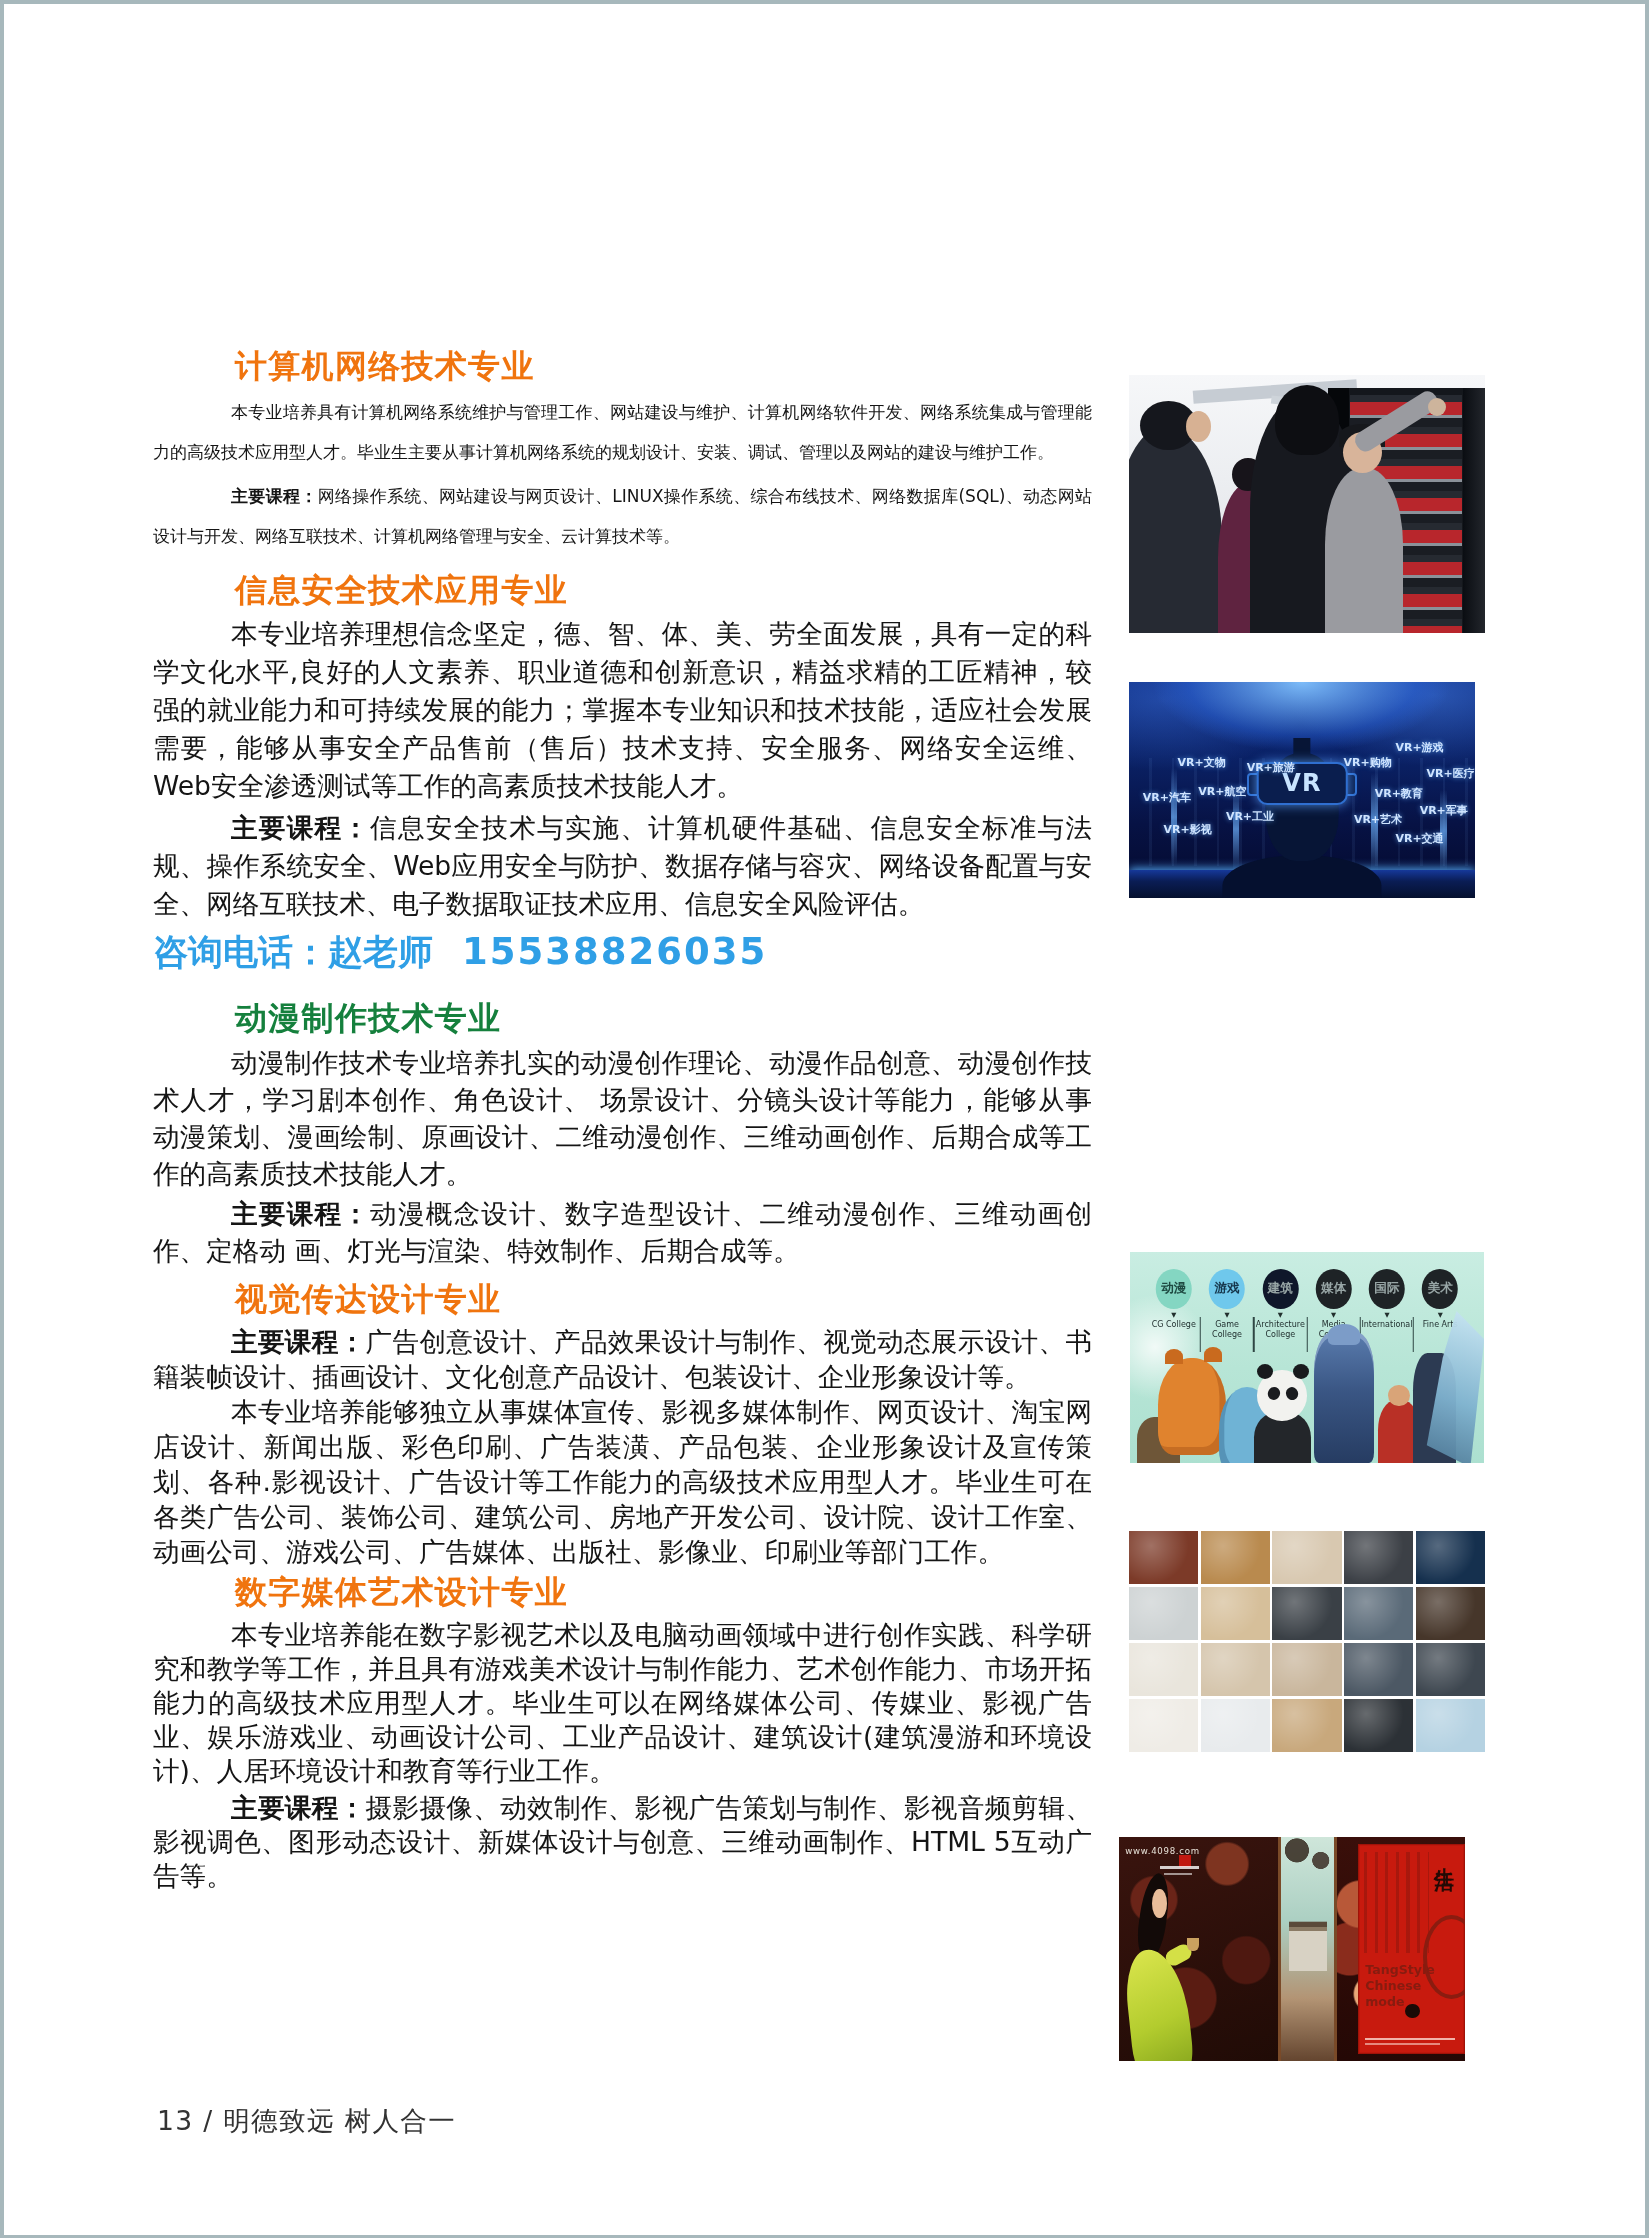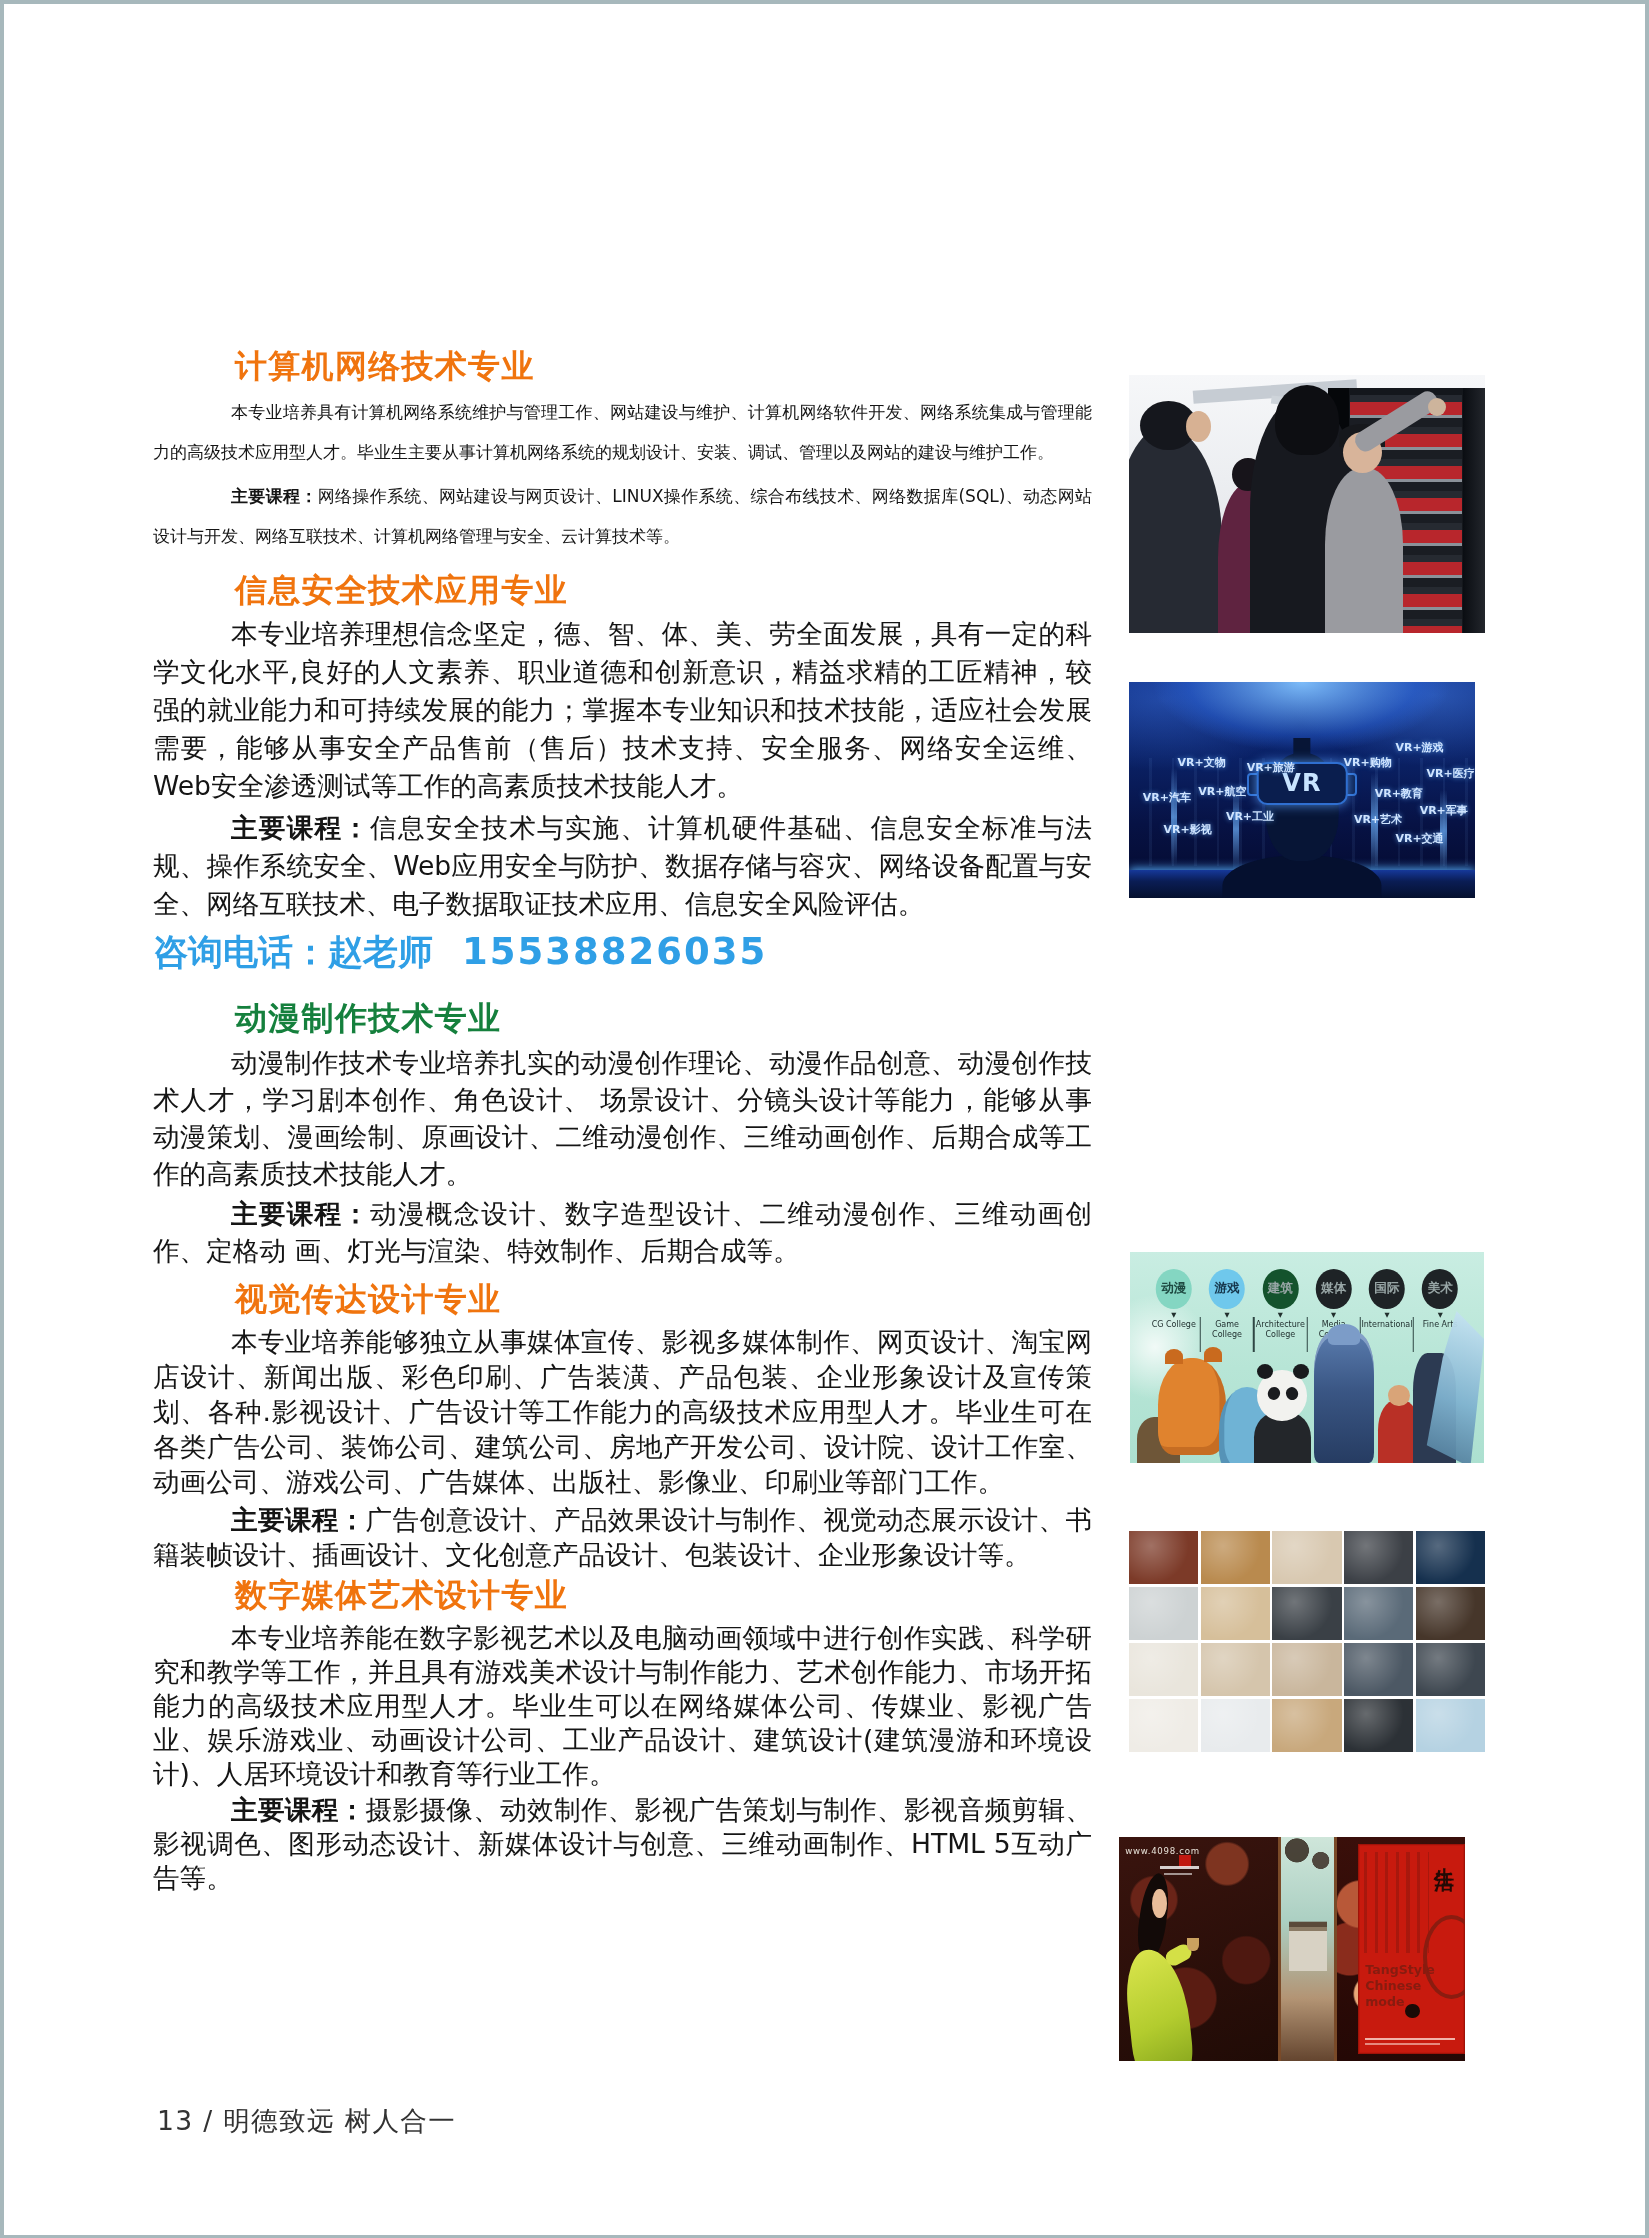--- a/index.html
+++ b/index.html
@@ -184,22 +184,22 @@
 
     <div class="phone-line" style="color: rgb(47, 159, 230);">
       <span>咨询电话：赵老师</span><span class="num">15538826035</span>
     </div>
 
     <h2 class="sec-heading mt42" style="color: #15803d;">动漫制作技术专业</h2>
     <p class="para p3 mb4">动漫制作技术专业培养扎实的动漫创作理论、动漫作品创意、动漫创作技术人才，学习剧本创作、角色设计、 场景设计、分镜头设计等能力，能够从事动漫策划、漫画绘制、原画设计、二维动漫创作、三维动画创作、后期合成等工作的高素质技术技能人才。</p>
     <p class="para p3 courses"><b>主要课程：</b><span>动漫概念设计、数字造型设计、二维动漫创作、三维动画创作、定格动 画、灯光与渲染、特效制作、后期合成等。</span></p>
 
     <h2 class="sec-heading mt18" style="color: rgb(240, 116, 14);">视觉传达设计专业</h2>
+    <p class="para p4 courses"><b>主要课程：</b><span>广告创意设计、产品效果设计与制作、视觉动态展示设计、书籍装帧设计、插画设计、文化创意产品设计、包装设计、企业形象设计等。</span></p>
     <p class="para p4 mb4">本专业培养能够独立从事媒体宣传、影视多媒体制作、网页设计、淘宝网店设计、新闻出版、彩色印刷、广告装潢、产品包装、企业形象设计及宣传策划、各种.影视设计、广告设计等工作能力的高级技术应用型人才。毕业生可在各类广告公司、装饰公司、建筑公司、房地产开发公司、设计院、设计工作室、动画公司、游戏公司、广告媒体、出版社、影像业、印刷业等部门工作。</p>
-    <p class="para p4 courses"><b>主要课程：</b><span>广告创意设计、产品效果设计与制作、视觉动态展示设计、书籍装帧设计、插画设计、文化创意产品设计、包装设计、企业形象设计等。</span></p>
 
     <h2 class="sec-heading mt8" style="color: rgb(240, 116, 14);">数字媒体艺术设计专业</h2>
     <p class="para p5 mb4">本专业培养能在数字影视艺术以及电脑动画领域中进行创作实践、科学研究和教学等工作，并且具有游戏美术设计与制作能力、艺术创作能力、市场开拓能力的高级技术应用型人才。毕业生可以在网络媒体公司、传媒业、影视广告业、娱乐游戏业、动画设计公司、工业产品设计、建筑设计(建筑漫游和环境设计)、人居环境设计和教育等行业工作。</p>
     <p class="para p5 courses"><b>主要课程：</b><span>摄影摄像、动效制作、影视广告策划与制作、影视音频剪辑、影视调色、图形动态设计、新媒体设计与创意、三维动画制作、HTML 5互动广告等。</span></p>
   </div>
 
   <div class="footer">13 / 明德致远  树人合一</div>
 
   <div class="fig" id="fig-network">
     <div class="abs nl-room"></div>
@@ -267,21 +267,21 @@
         <div class="badge-en">CG College</div>
       </div>
       <div class="bdiv"></div>
       <div class="badge">
         <div class="badge-circle bc-blue" style="background: rgb(111, 200, 236);">游戏</div>
         <div class="badge-arrow">▼</div>
         <div class="badge-en">Game College</div>
       </div>
       <div class="bdiv"></div>
       <div class="badge">
-        <div class="badge-circle bc-dark" style="background: #14532d;">建筑</div>
+        <div class="badge-circle bc-dark" style="background: #0f172a;">建筑</div>
         <div class="badge-arrow">▼</div>
         <div class="badge-en">Architecture College</div>
       </div>
       <div class="bdiv"></div>
       <div class="badge">
         <div class="badge-circle bc-dark" style="background: rgb(30, 35, 38);">媒体</div>
         <div class="badge-arrow">▼</div>
         <div class="badge-en">Media College</div>
       </div>
       <div class="bdiv"></div>

